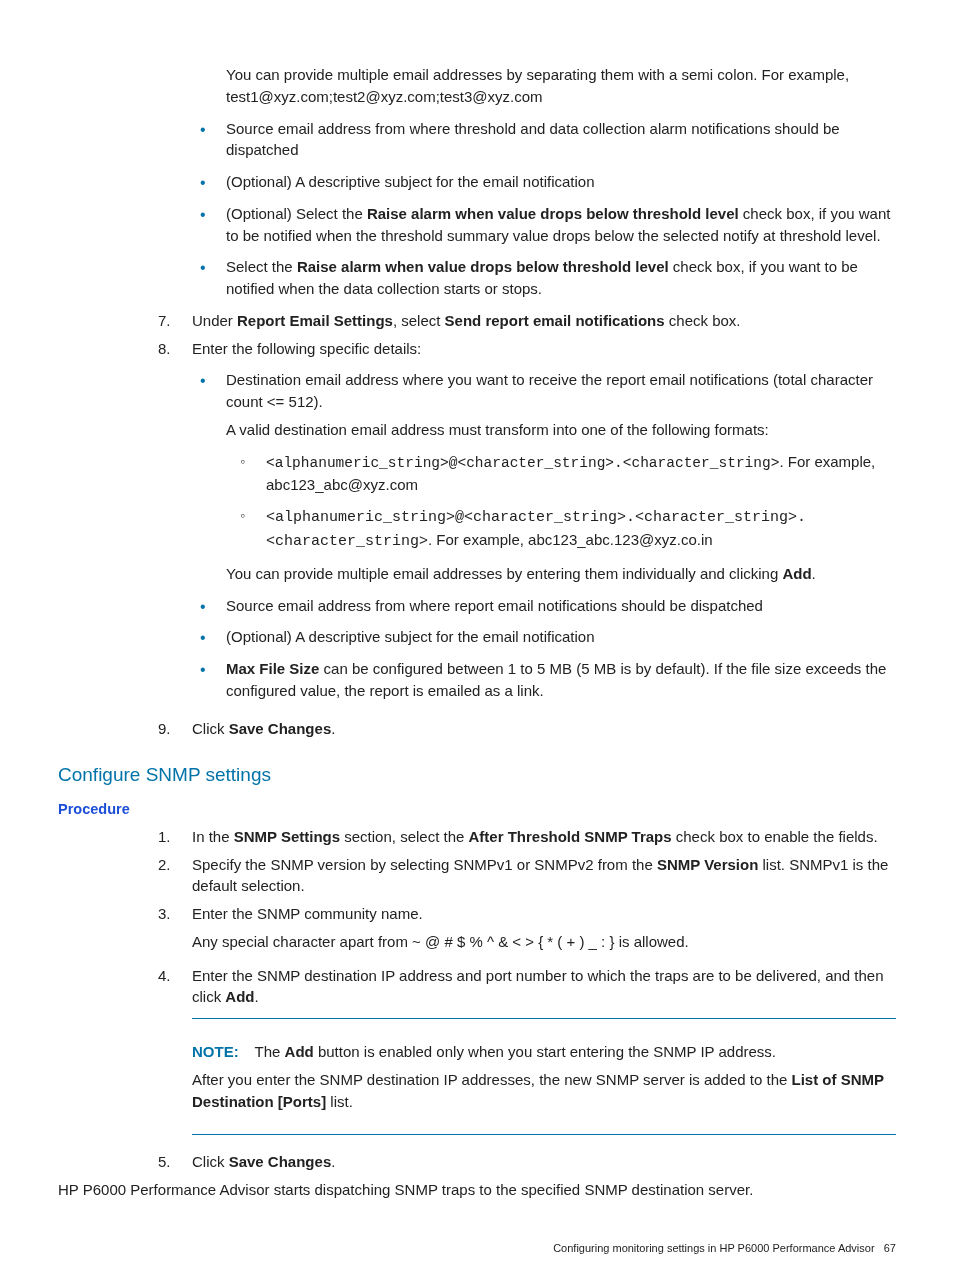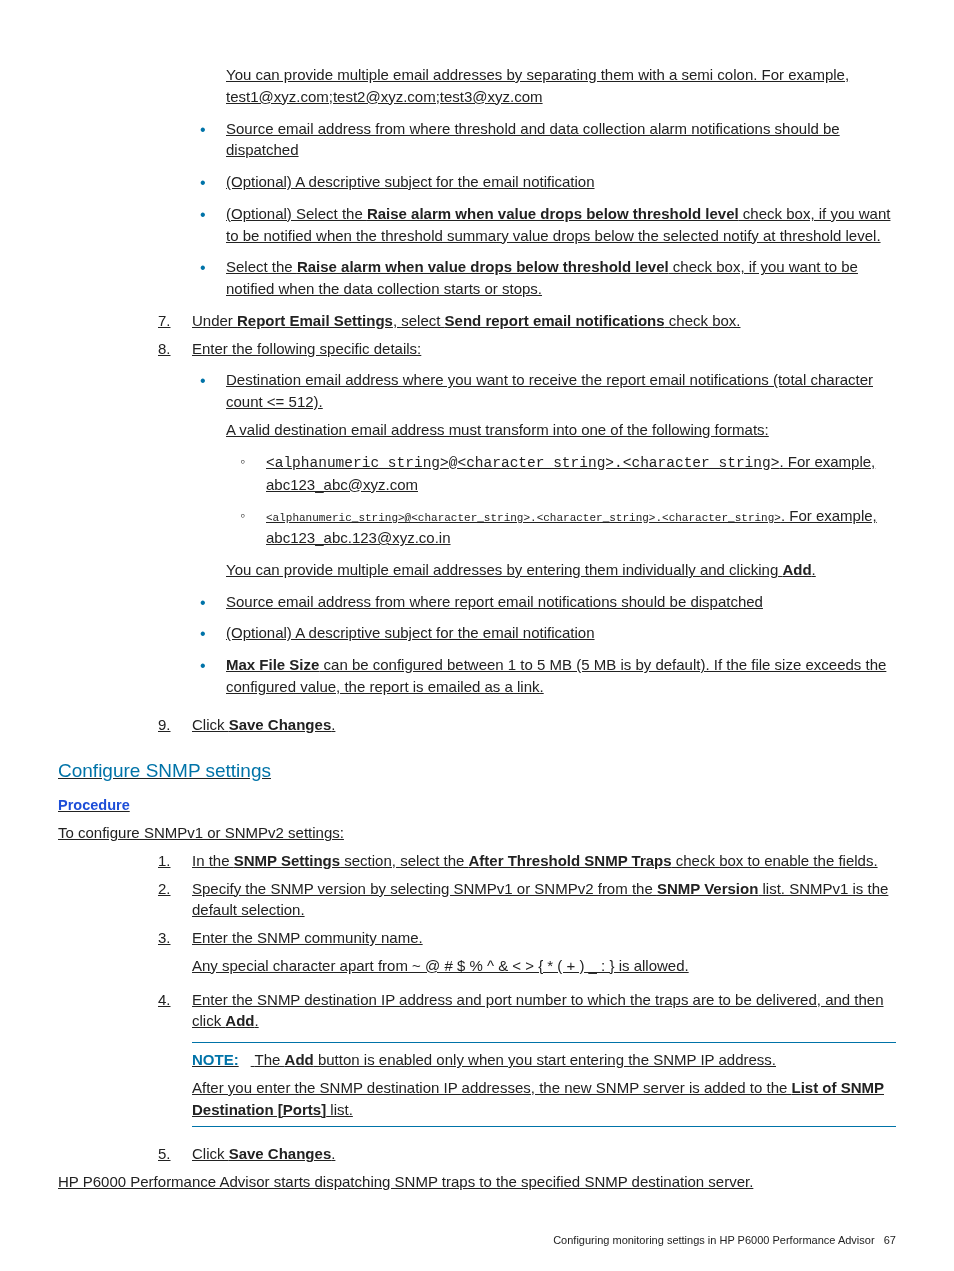--- a/index.html
+++ b/index.html
@@ -5,21 +5,21 @@
   body {
     font-family: Arial, Helvetica, sans-serif;
     font-size: 15px;
     line-height: 1.45;
     color: #222;
     margin: 0;
     padding: 58px 58px 40px 58px;
     width: 954px;
     box-sizing: border-box;
   }
-  .content { margin-left: 100px; text-decoration: underline; }
+  .content { margin-left: 100px; }
   .ol-item {
     display: flex;
     margin: 6px 0;
   }
   .ol-num {
     width: 34px;
     flex-shrink: 0;
   }
   .ol-body { flex: 1; }
   ul.bullets {
@@ -57,38 +57,38 @@
     top: 0;
     color: #333;
     font-size: 14px;
   }
   .mono {
     font-family: "Courier New", Courier, monospace;
     font-size: 14.5px;
   }
   .mono-sm {
     font-family: "Courier New", Courier, monospace;
-    font-size: 11px;
+    font-size: 15px;
   }
   b, .bold { font-weight: bold; }
   .h-section {
     color: #0073a8;
     font-size: 19px;
     margin: 22px 0 10px 0;
   }
   .h-procedure {
     color: #1d4ed8;
     font-weight: bold;
     font-size: 14.5px;
     margin: 10px 0 4px 0;
   }
   .note-block {
     border-top: 1px solid #0073a8;
     border-bottom: 1px solid #0073a8;
-    padding: 0 0;
+    padding: 16px 0;
     margin: 10px 0;
   }
   .note-label {
     color: #0073a8;
     font-weight: bold;
     margin-right: 12px;
   }
   .footer {
     text-align: right;
     font-size: 11px;
@@ -159,21 +159,20 @@
     <div class="ol-num">9.</div>
     <div class="ol-body">
       <span>Click </span><b>Save Changes</b><span>.</span>
     </div>
   </div>
 
   <div class="h-section nomargin-left" style="margin-left:-100px;">Configure SNMP settings</div>
 
   <div class="h-procedure" style="margin-left:-100px;">Procedure</div>
 
-  <p style="margin-left:-100px;">To configure SNMPv1 or SNMPv2 settings:</p>
 
   <div style="margin-left:-100px;">
 
     <div class="ol-item" style="margin-left:100px;">
       <div class="ol-num">1.</div>
       <div class="ol-body">
         <span>In the </span><b>SNMP Settings</b><span> section, select the </span><b>After Threshold SNMP Traps</b><span> check box to enable the fields.</span>
       </div>
     </div>
 

